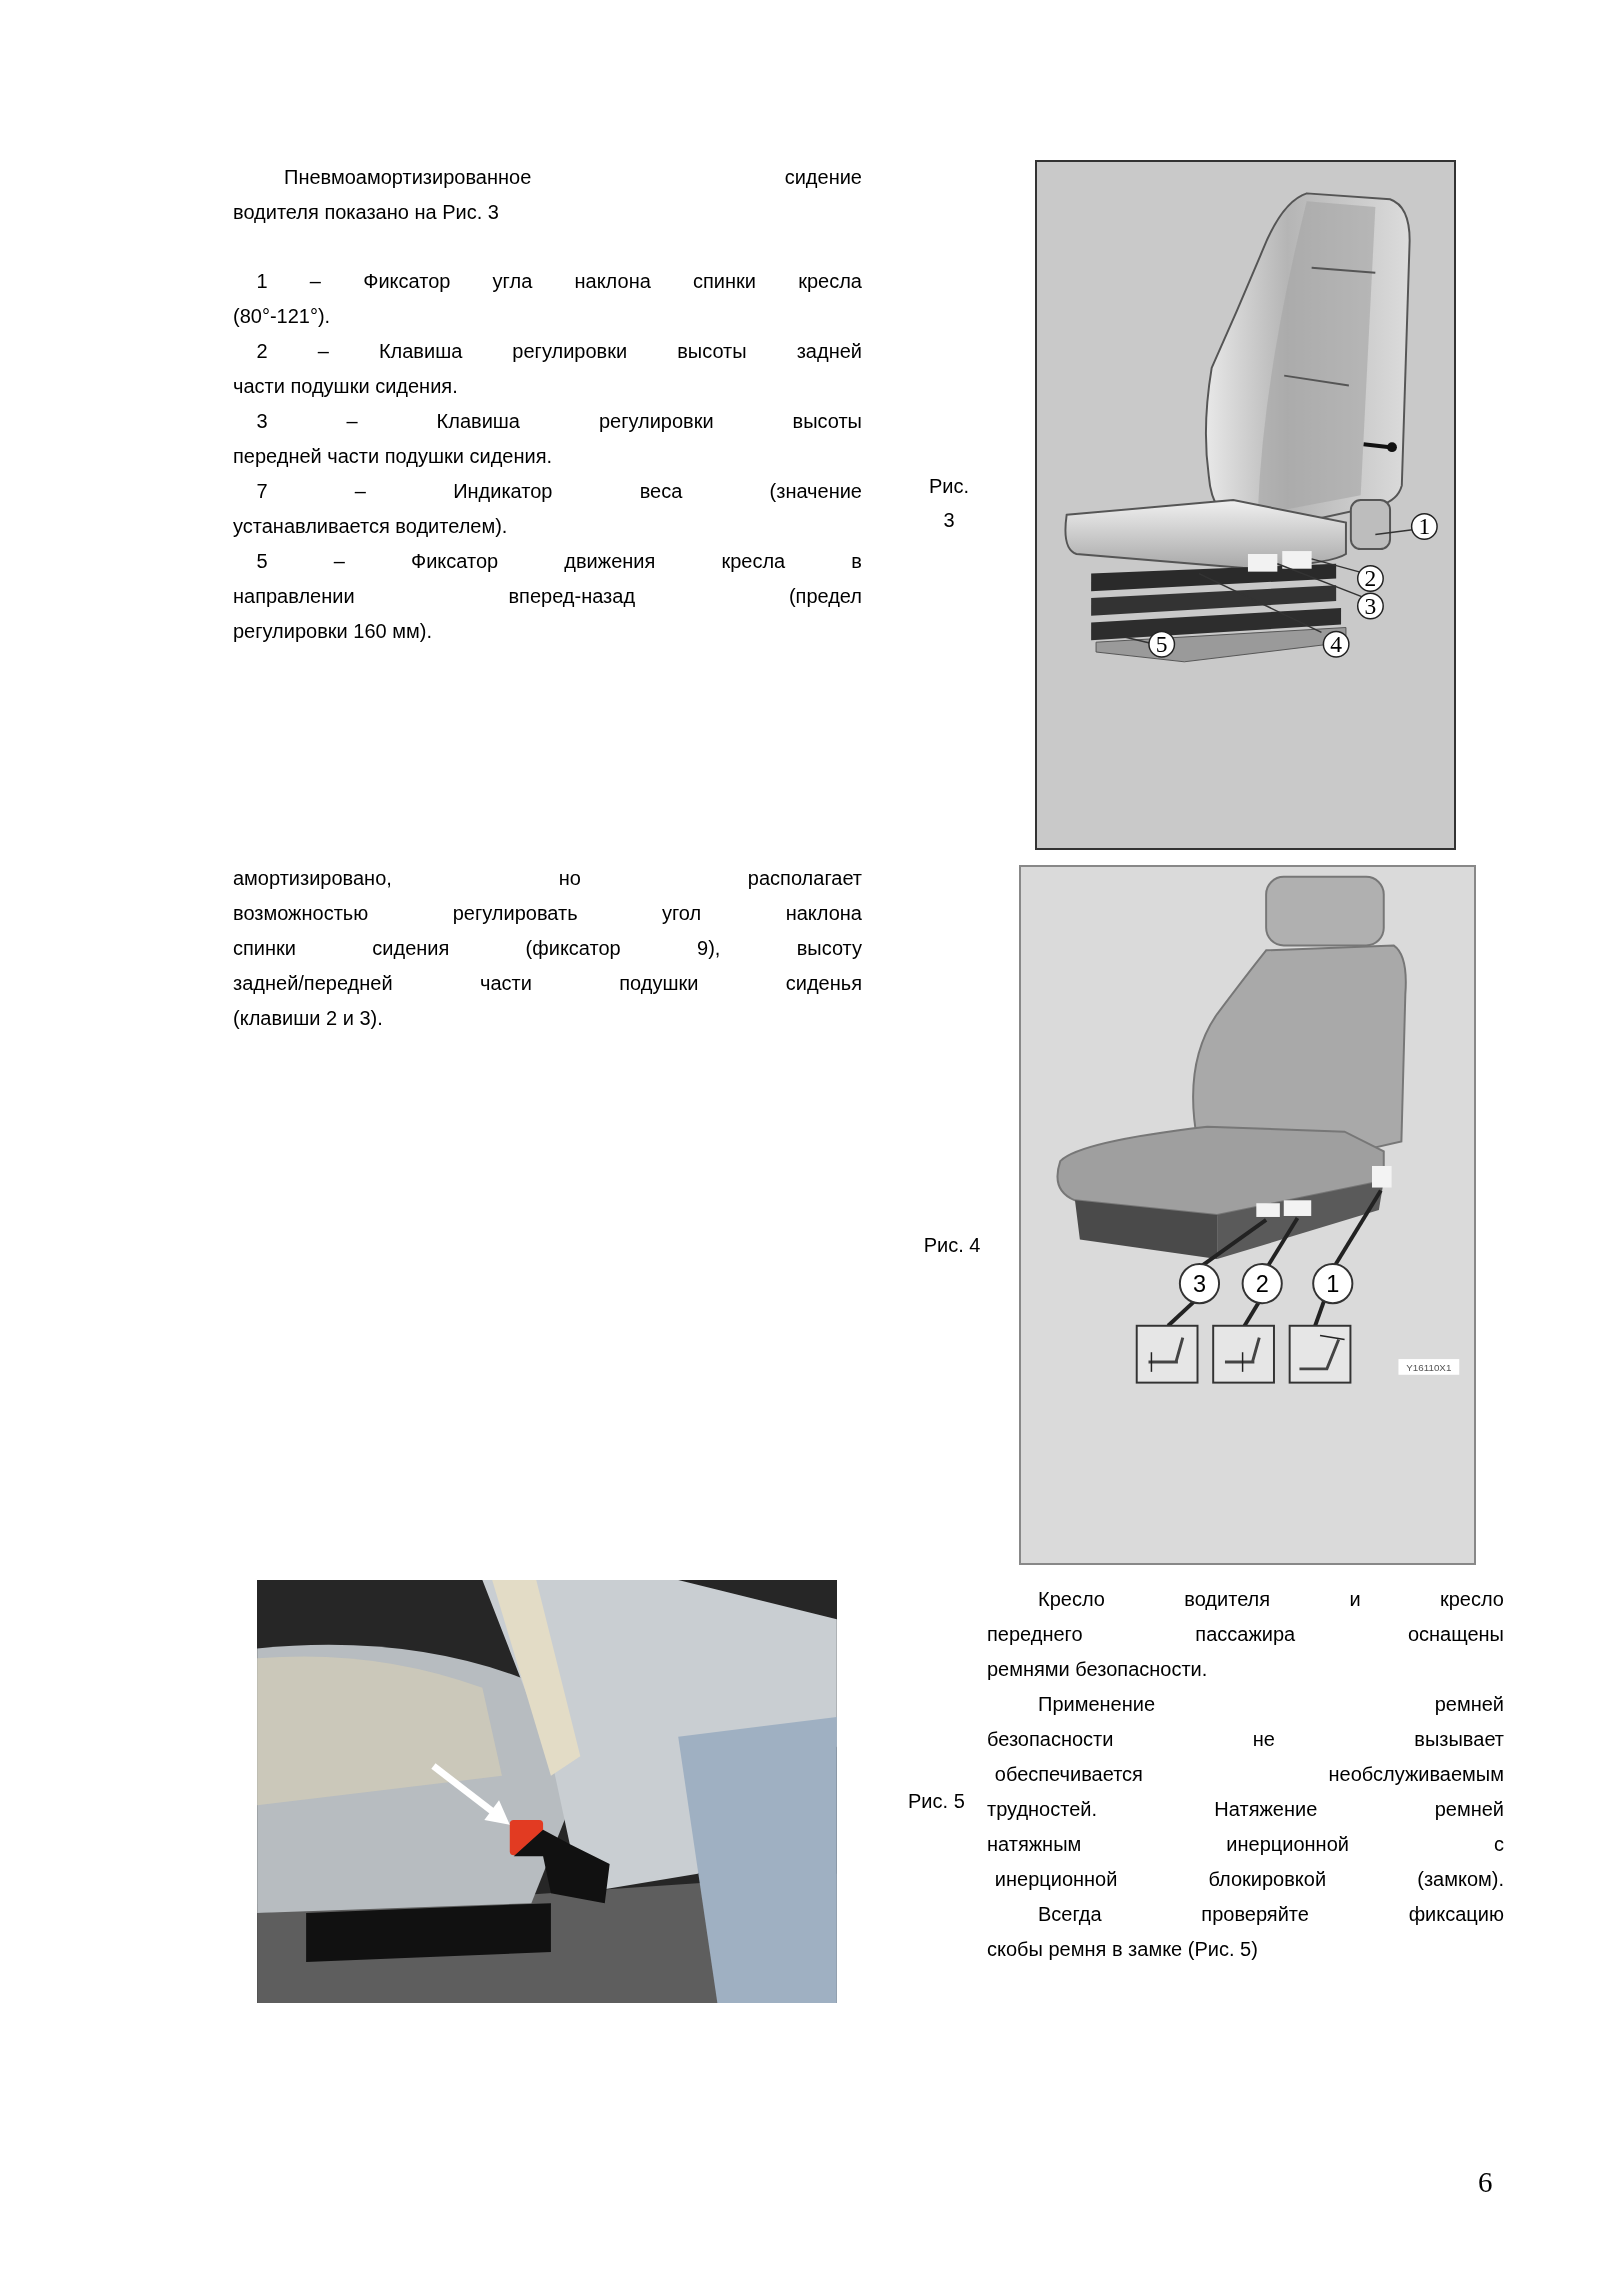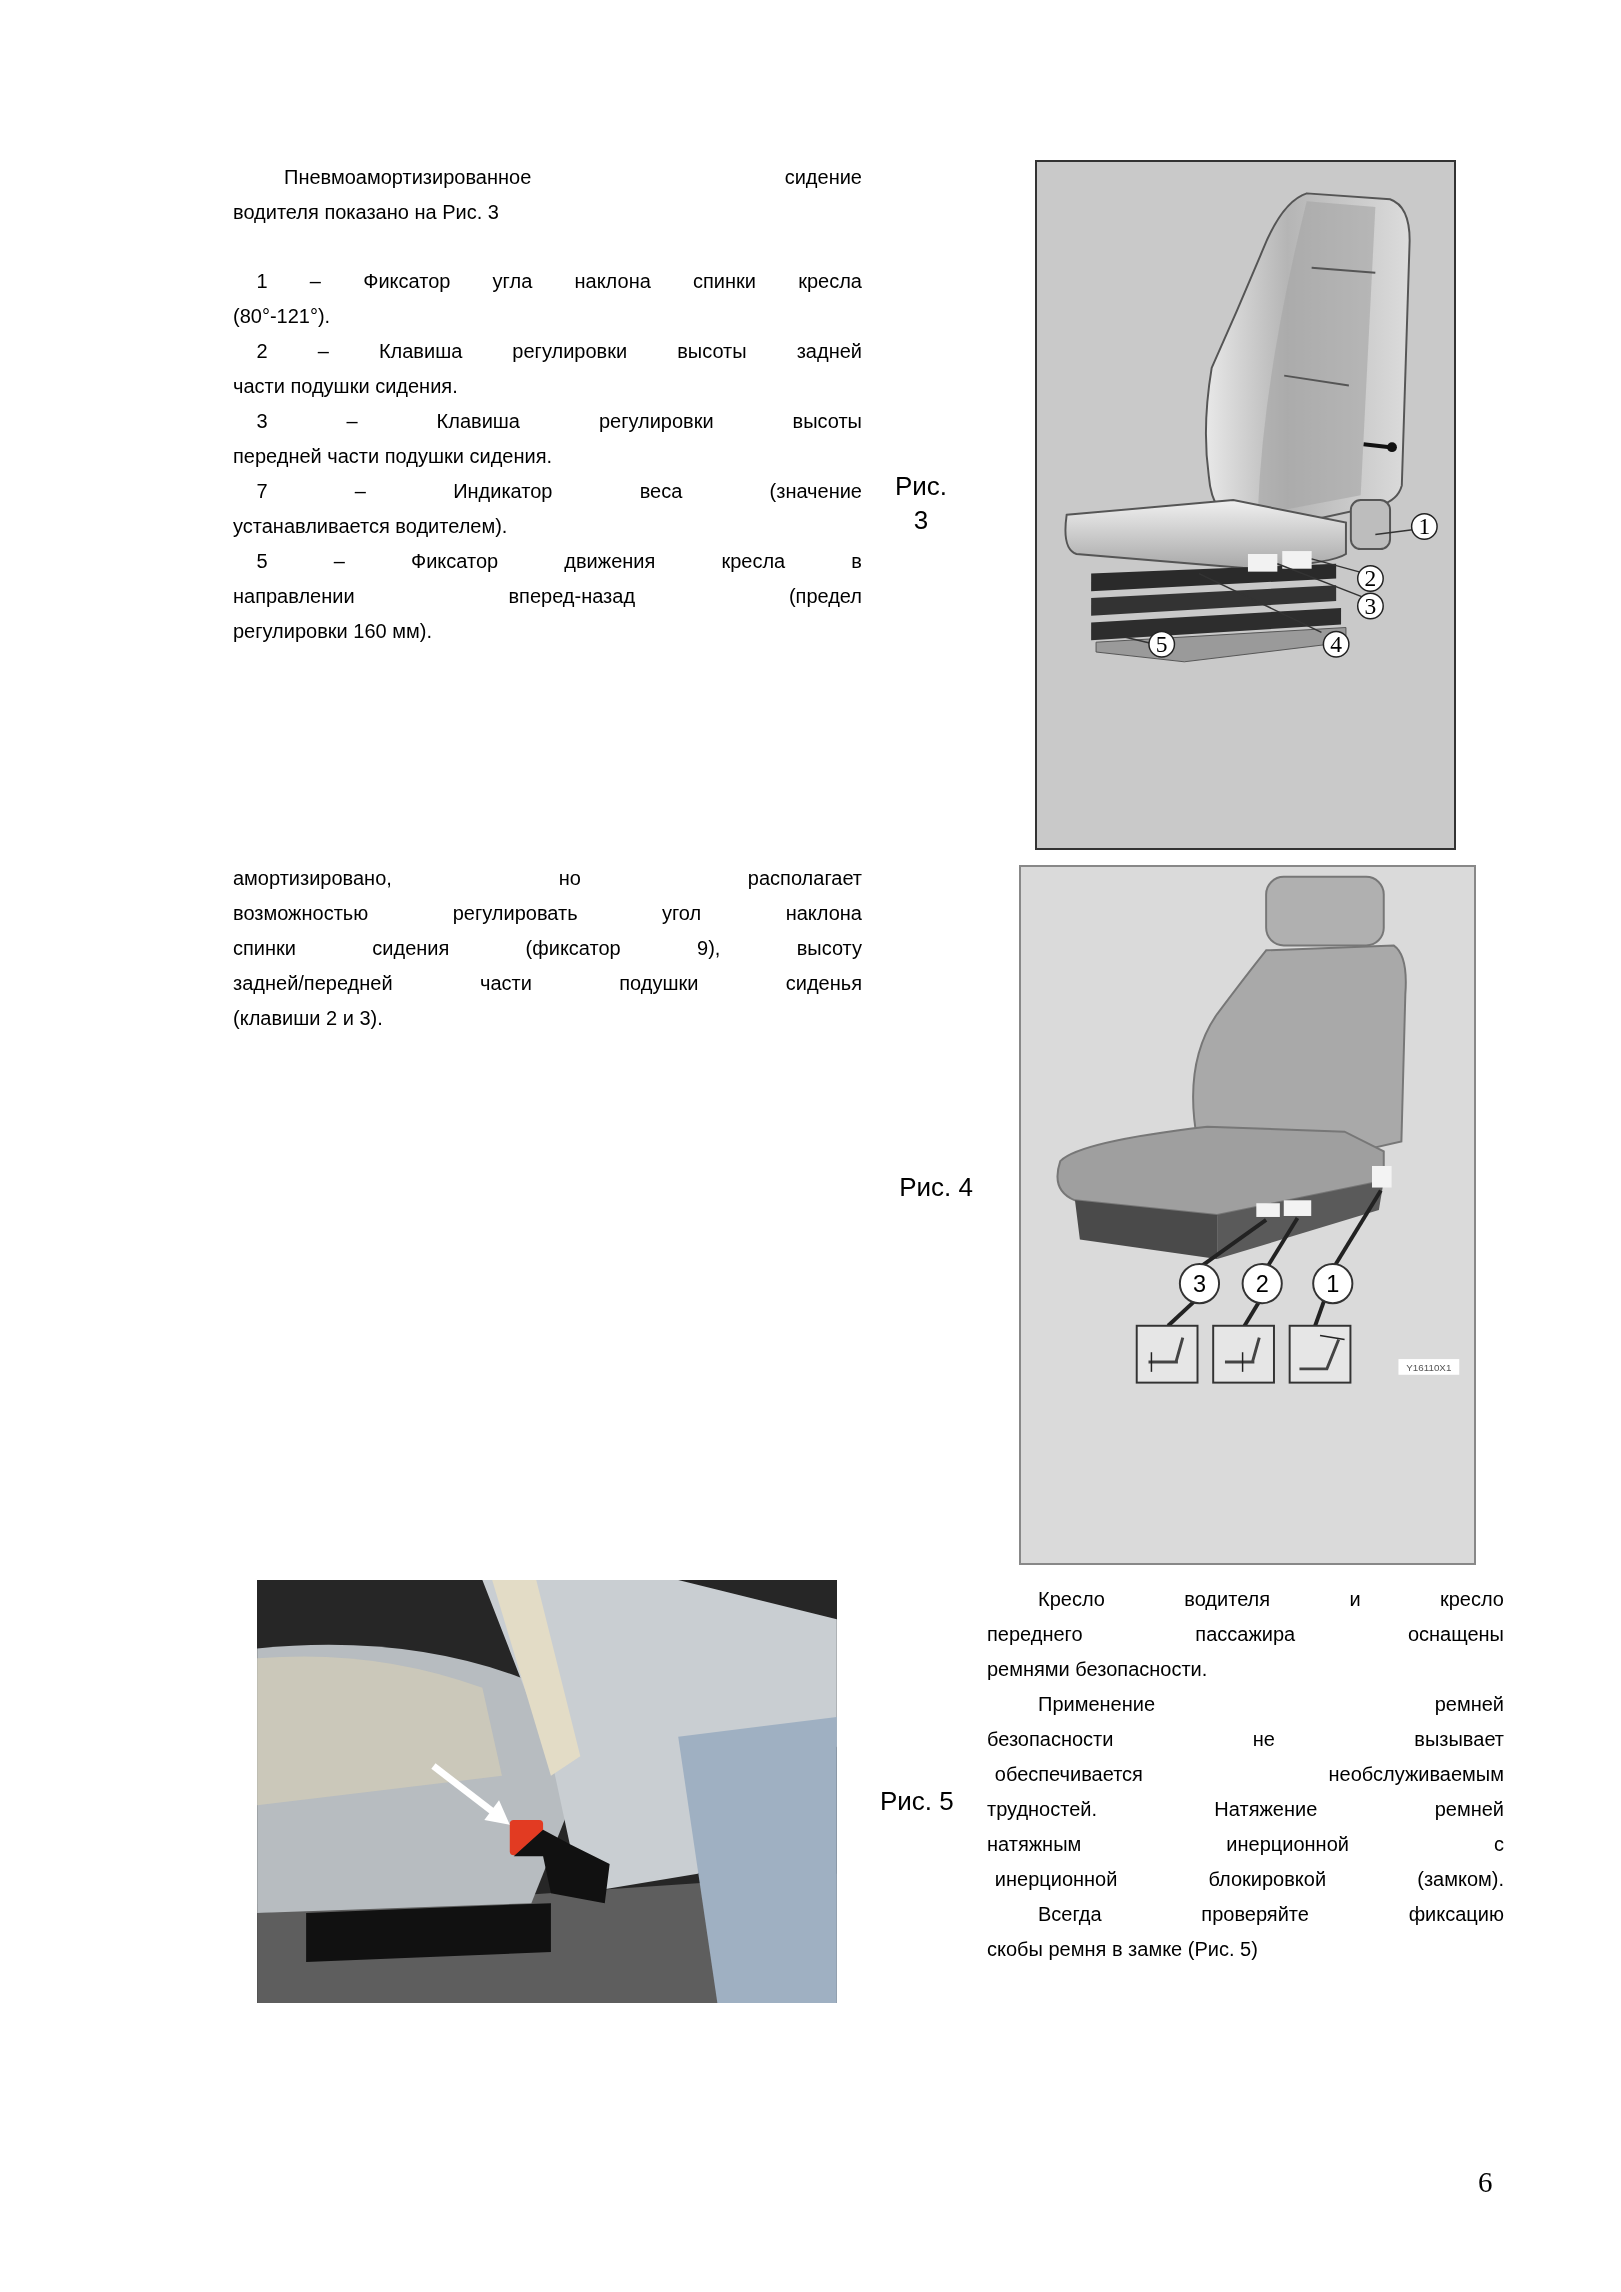--- a/index.html
+++ b/index.html
@@ -4,21 +4,21 @@
 <style>
   html, body { margin: 0; padding: 0; background: #ffffff; }
   body { width: 1621px; height: 2293px; position: relative; overflow: hidden;
          font-family: "Liberation Sans", sans-serif; color: #000; }
   .page { position: absolute; inset: 0; }
   .txt { position: absolute; font-size: 20px; line-height: 35px; text-align: justify; }
   .txt .ln { display: block; text-align: justify; text-align-last: justify; }
   .txt .ln.last { text-align-last: left; }
   .ind { padding-left: 51px; }
   .ind2 { padding-left: 23.5px; }
-  .cap { position: absolute; font-size: 26px; line-height: 34px; text-align: center; }
+  .cap { position: absolute; font-size: 20px; line-height: 34px; text-align: center; margin-left: 28px; }
   .fig { position: absolute; overflow: hidden; }
   .pagenum { position: absolute; font-family: "Liberation Serif", serif; font-size: 29px; }
   svg { display: block; }
   .callout text { font-family: "Liberation Serif", serif; font-size: 24px; }
 </style>
 </head>
 <body>
 
 <div class="page">
 
@@ -108,21 +108,21 @@
   </div>
 
   <div class="txt" style="left:233px; top:861px; width:629px;">
     <span class="ln">амортизировано, но располагает</span>
     <span class="ln">возможностью регулировать угол наклона</span>
     <span class="ln">спинки сидения (фиксатор 9), высоту</span>
     <span class="ln">задней/передней части подушки сиденья</span>
     <span class="ln last">(клавиши 2 и 3).</span>
   </div>
 
-  <div class="cap" style="left:875px; top:1170px; width:98px; text-align:right;">
+  <div class="cap" style="left:875px; top:1228px; width:98px; text-align:center;">
     <span>Рис. 4</span>
   </div>
 
   <div class="fig" style="left:1019px; top:865px; width:453px; height:696px; border:2px solid #888; background:#dadada;">
     <svg width="453" height="696" viewBox="0 0 462 710">
       <g>
         <rect x="250" y="10" width="120" height="70" rx="18" fill="#b0b0b0" stroke="#777" stroke-width="2"></rect>
       </g>
       <g>
         <path d="M250,85 L380,80 Q395,90 392,130 L388,280 L300,300 Q230,300 180,280 Q165,200 200,150 Q230,110 250,85 Z" fill="#a9a9a9" stroke="#777" stroke-width="2"></path>

